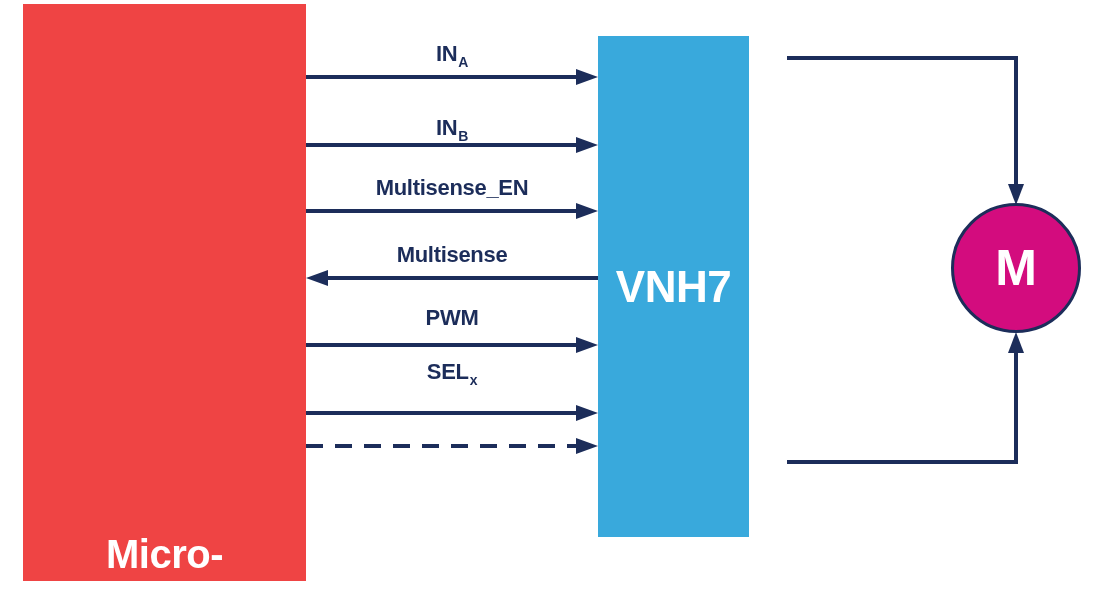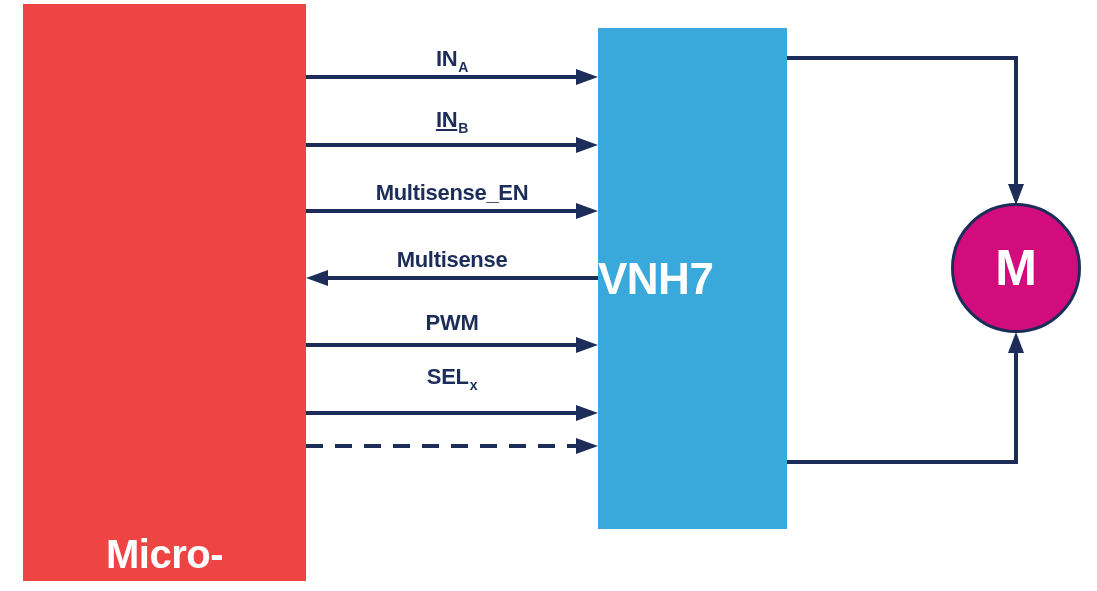--- a/index.html
+++ b/index.html
@@ -32,24 +32,24 @@
     font-weight: bold;
     font-size: 40px;
     line-height: 1.32;
     text-align: center;
     margin-top: -46px;
     letter-spacing: -0.5px;
   }
 
   .block-driver {
     position: absolute;
-    left: 598px; top: 28px;
-    width: 189px; height: 501px;
+    left: 598px; top: 36px;
+    width: 151px; height: 501px;
     background: #39a9dc;
-    display: flex; align-items: center; 
+    display: flex; align-items: center; justify-content: center;
   }
   .driver-label {
     color: #ffffff;
     font-weight: bold;
     font-size: 44px;
     letter-spacing: -0.5px;
   }
 
   .motor {
     position: absolute;
@@ -66,31 +66,31 @@
     font-size: 50px;
   }
 
   .signal-label {
     position: absolute;
     left: 452px;
     transform: translateX(-50%);
     color: #1c2d5a;
     font-weight: bold;
     font-size: 22px;
-    line-height: 34px;
+    line-height: 24px;
     white-space: nowrap;
     letter-spacing: -0.3px;
   }
   .signal-label .sub {
     font-size: 14px;
     vertical-align: -6px;
     margin-left: 1px;
   }
   .lbl-in-a        { top: 42px; }
-  .lbl-in-b        { top: 103px; text-decoration: underline; }
+  .lbl-in-b        { top: 116px; }
   .lbl-msense-en   { top: 176px; }
   .lbl-msense      { top: 243px; }
   .lbl-pwm         { top: 306px; }
   .lbl-sel-x       { top: 360px; }
 </style>
 </head>
 <body>
 
 <div class="canvas">
 

